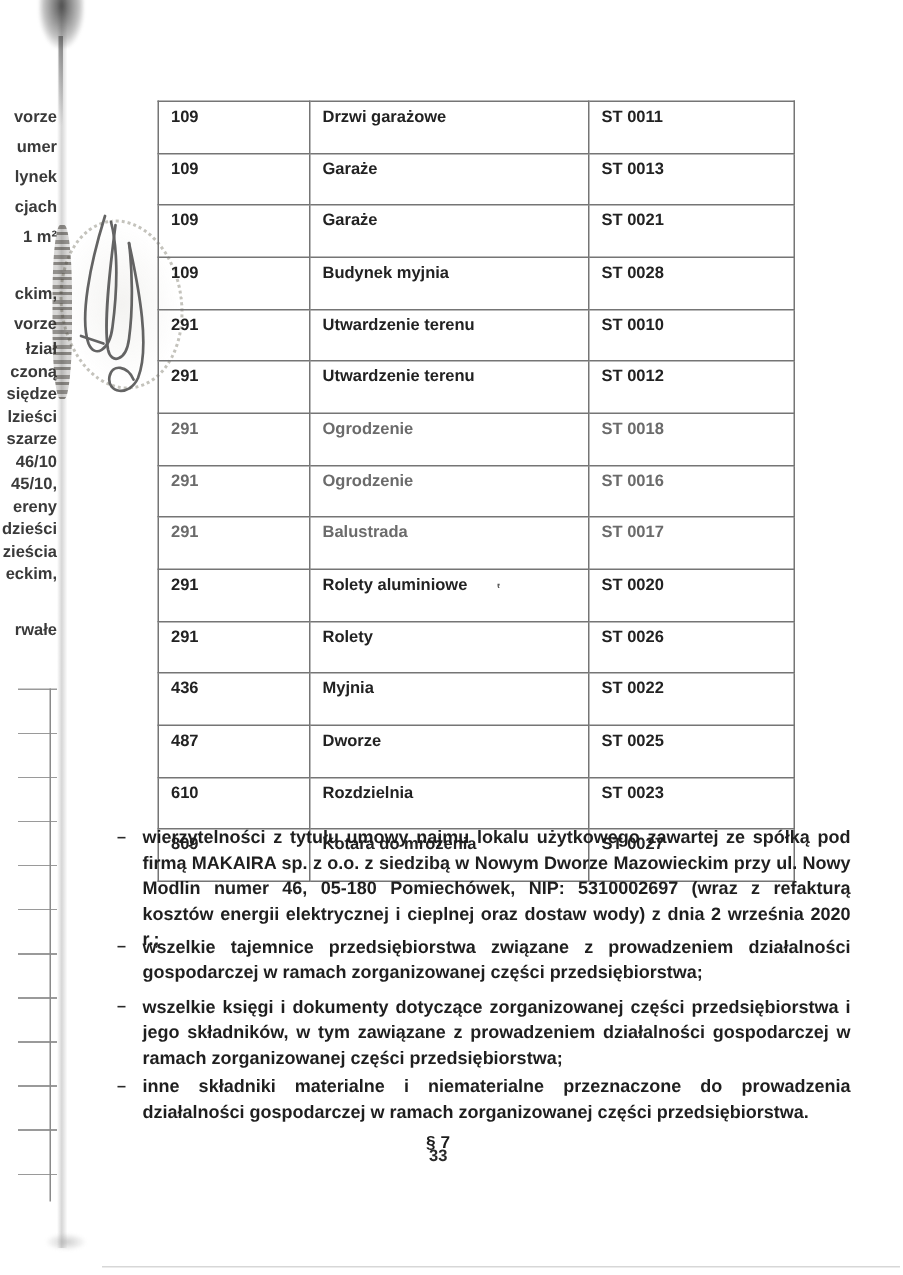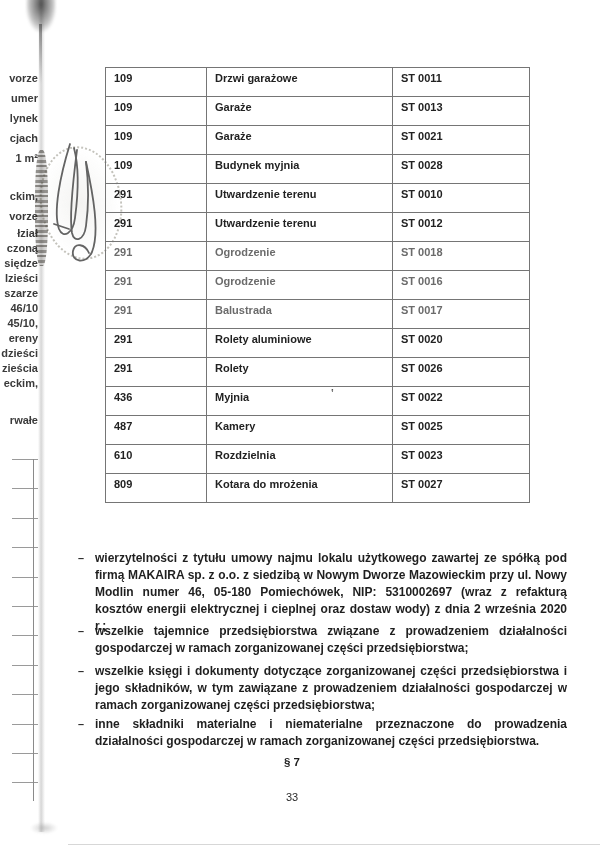--- a/index.html
+++ b/index.html
@@ -57,21 +57,21 @@
     position:absolute;left:12px;top:459px;width:26px;height:330px;
     border-top:1px solid #9a9a9a;
     background:repeating-linear-gradient(to bottom,
       rgba(0,0,0,0) 0 28.4px, #9a9a9a 28.4px 29.4px);
   }
   .ghost-vline{
     position:absolute;left:33px;top:459px;width:1px;height:342px;background:#8a8a8a;
   }
   
   table.assets{
-    position:absolute;left:105px;top:67px;width:424px;height:436px;
+    position:absolute;left:105px;top:67px;width:424px;height:521px;
     border-collapse:collapse;table-layout:fixed;
   }
   table.assets td{
     border:1px solid #757575;vertical-align:top;
     padding:4px 6px 0 8px;
     font-size:11px;font-weight:bold;color:#222;line-height:13px;
     overflow:hidden;white-space:nowrap;
   }
   table.assets col.c1{width:101px;}
   table.assets col.c2{width:186px;}
@@ -89,21 +89,21 @@
   }
   .bullet .btext{
     flex:1;margin:0;font-size:12px;font-weight:bold;line-height:17px;
     text-align:justify;color:#1f1f1f;
   }
   
   .section-heading{
     position:absolute;left:284px;top:756px;font-size:11.5px;font-weight:bold;color:#1c1c1c;
   }
   .page-number{
-    position:absolute;left:286px;top:791px;font-size:11px;font-weight:normal;color:#2a2a2a;
+    position:absolute;left:286px;top:765px;font-size:11px;font-weight:bold;color:#2a2a2a;
   }
 </style>
 </head>
 <body>
 
 <div class="fold-line"></div>
 <div class="fold-top-blob"></div>
 <div class="fold-top-tail"></div>
 <div class="fold-bottom-smudge"></div>
 <div class="bottom-scan-line"></div>
@@ -204,21 +204,21 @@
         <td>Rolety</td>
         <td>ST 0026</td>
       </tr>
     <tr>
         <td>436</td>
         <td>Myjnia</td>
         <td>ST 0022</td>
       </tr>
     <tr>
         <td>487</td>
-        <td>Kamery</td>
+        <td>Dworze</td>
         <td>ST 0025</td>
       </tr>
     <tr>
         <td>610</td>
         <td>Rozdzielnia</td>
         <td>ST 0023</td>
       </tr>
     <tr>
         <td>809</td>
         <td>Kotara do mrożenia</td>

